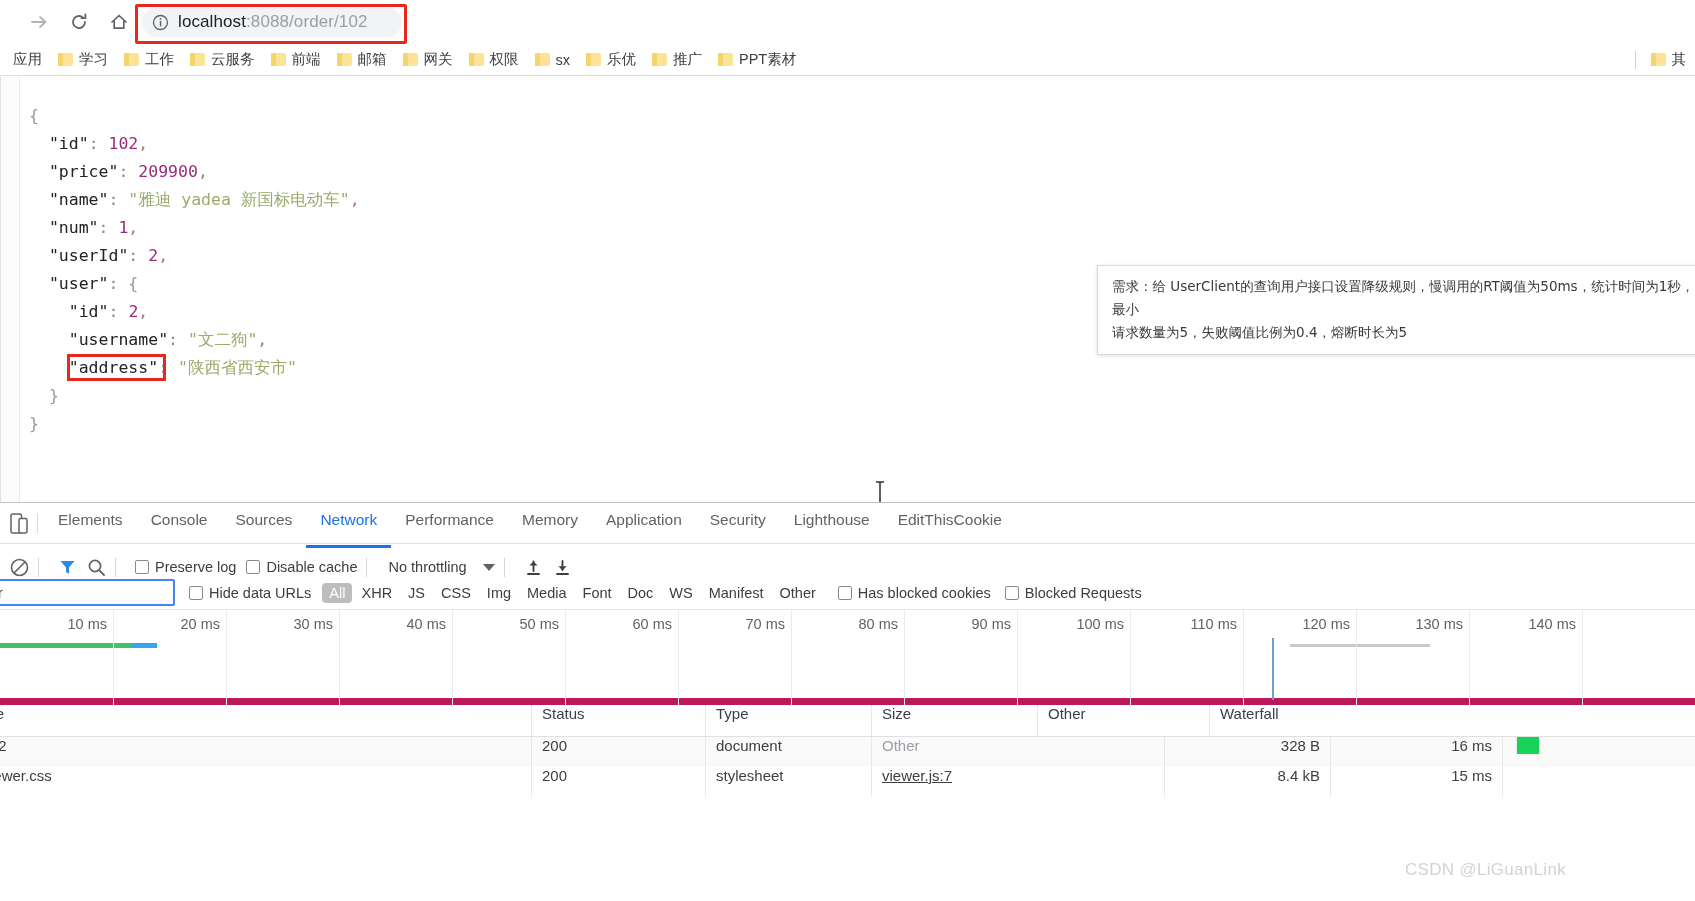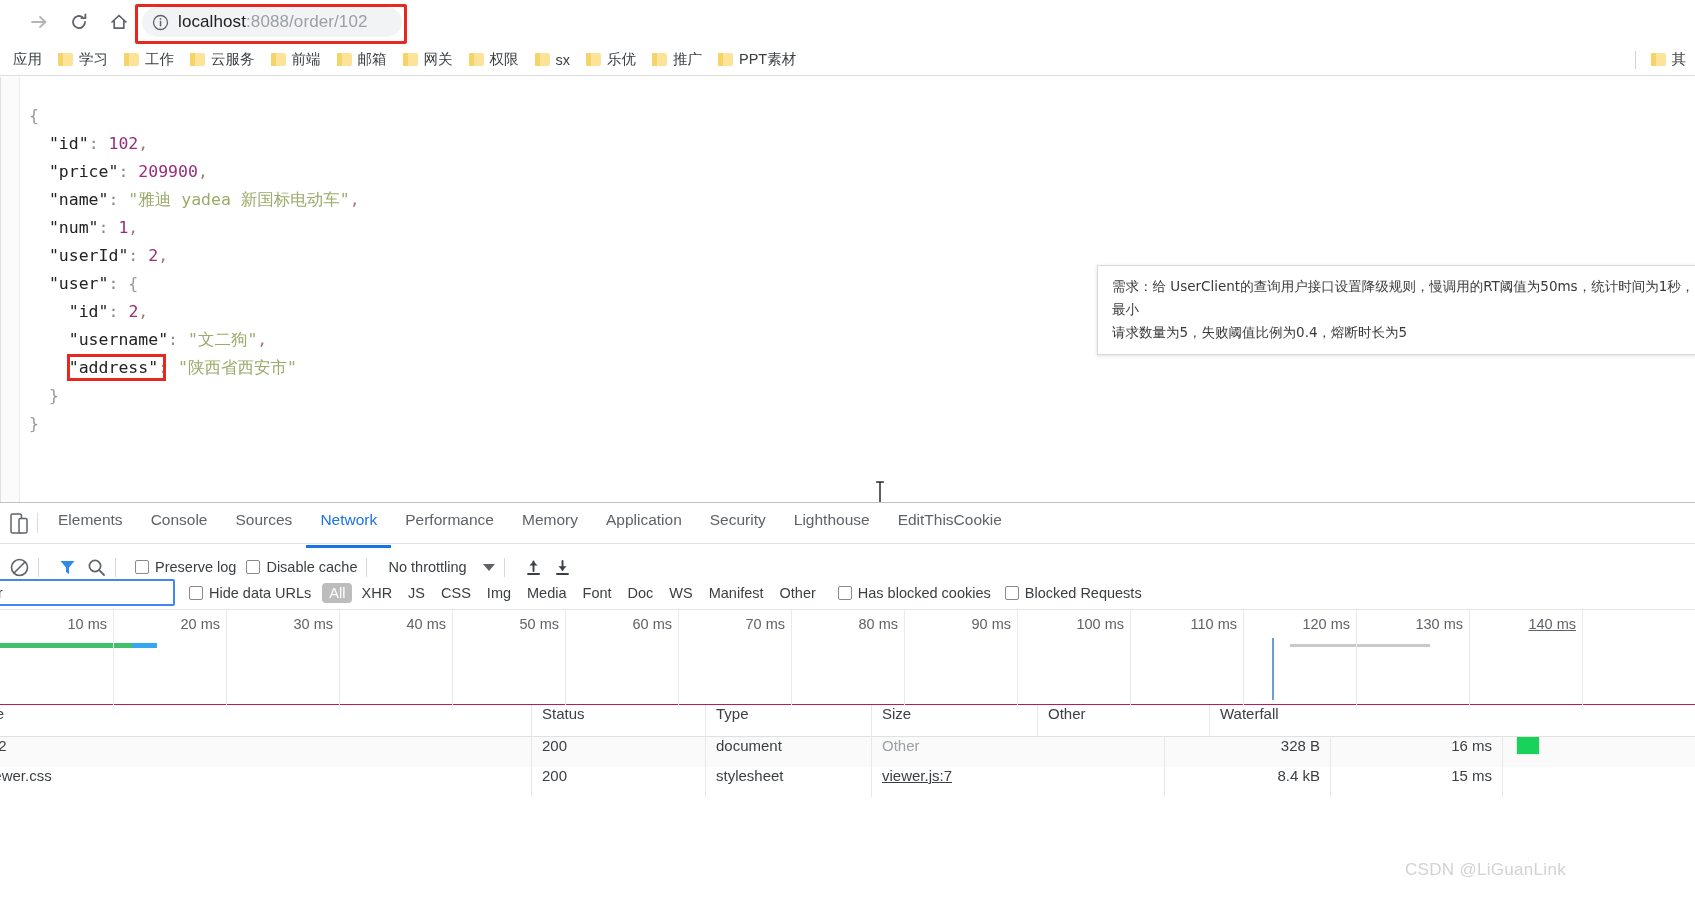--- a/index.html
+++ b/index.html
@@ -206,21 +206,21 @@
   .fb-content { margin-left:189px; display:flex; align-items:center; }
   .ftype {
     font-size:14.5px; color:#3c4043; padding:2px 7px; margin:0 1px;
     border-radius:4px; white-space:nowrap;
   }
   .ftype.sel { background:#bdbdbd; color:#fff; }
 
   
   .dt-overview {
     position:absolute; left:0; top:107px; width:1695px; height:95px;
-    background:#fff; border-bottom:1px solid #be185d;
+    background:#fff; border-bottom:7px solid #be185d;
   }
   .tick-label {
     position:absolute; top:6px;
     font-size:14.5px; color:#5f6368; transform:translateX(-100%);
     white-space:nowrap;
   }
   .grid-line {
     position:absolute; top:0; width:1px; height:95px; background:#eaeaea;
   }
   .ov-bar-green {
@@ -520,21 +520,21 @@
         <div class="tick-label" style="left: 1011px;">90 ms</div>
         <div class="grid-line" style="left: 1130px;"></div>
         <div class="tick-label" style="left: 1124px;">100 ms</div>
         <div class="grid-line" style="left: 1243px;"></div>
         <div class="tick-label" style="left: 1237px;">110 ms</div>
         <div class="grid-line" style="left: 1356px;"></div>
         <div class="tick-label" style="left: 1350px;">120 ms</div>
         <div class="grid-line" style="left: 1469px;"></div>
         <div class="tick-label" style="left: 1463px;">130 ms</div>
         <div class="grid-line" style="left: 1582px;"></div>
-        <div class="tick-label" style="left: 1576px; text-decoration: underline;">140 ms</div>
+        <div class="tick-label" style="left: 1576px;">140 ms</div>
         <div class="tick-label" style="left: 1756px; margin-top: 28px;">150 ms</div>
       </div>
 
     <div class="dt-table">
       <div class="tr header">
         <div class="td" style="width:532px; padding-left:0;">
             <span style="margin-left:-36px">Name</span>
           </div>
         <div class="td" style="width:174px">
             <span>Status</span>

